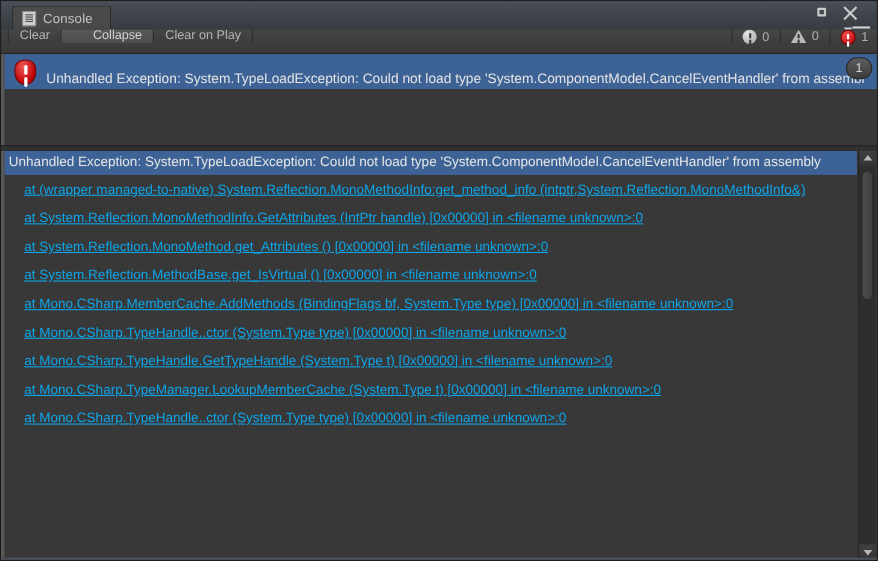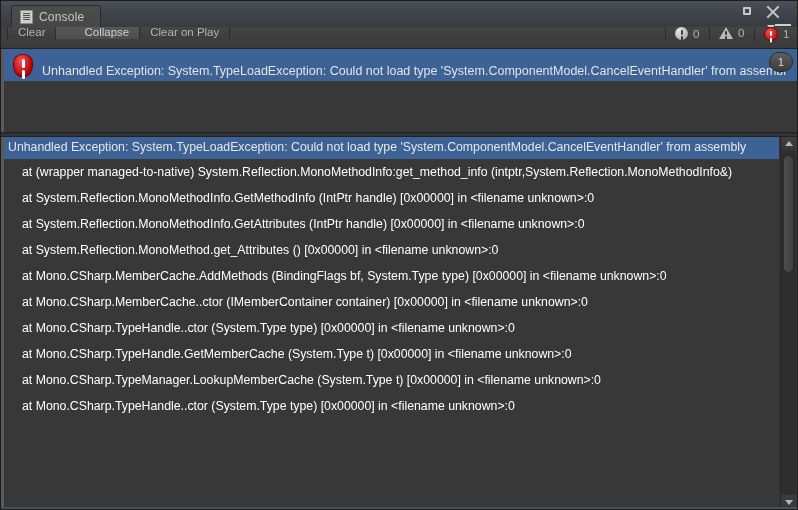--- a/index.html
+++ b/index.html
@@ -335,26 +335,27 @@
     font-size: 12.3px;
     line-height: 17px;
     padding: 2px 4px 3px 4px;
     box-sizing: border-box;
   }
   #detail-head .l {
     display: block;
     white-space: nowrap;
   }
   .trace-line {
-    color: #ffffff;
+    color: #0ea5e9;
     font-size: 12.3px;
     line-height: 14px;
     padding: 6px 0 6px 18px;
     white-space: nowrap;
     overflow: hidden;
+    text-decoration: underline;
   }
 
   
   #vscroll {
     position: absolute;
     right: 1px; top: 136px;
     width: 16px;
     height: 372px;
     background: #2e2e2e;
     border-left: 1px solid #252525;
@@ -454,27 +455,26 @@
   </div>
 
   <div id="splitter"></div>
 
   <div id="detailpane">
     <div id="detail-inner">
       <div id="detail-head">
         <span class="l">Unhandled Exception: System.TypeLoadException: Could not load type 'System.ComponentModel.CancelEventHandler' from assembly</span>
       </div>
       <div class="trace-line">at (wrapper managed-to-native) System.Reflection.MonoMethodInfo:get_method_info (intptr,System.Reflection.MonoMethodInfo&amp;)</div>
-      <div class="trace-line">at System.Reflection.MonoMethodInfo.GetMethodInfo (IntPtr handle) [0x00000] in &lt;filename unknown&gt;:0</div>
       <div class="trace-line">at System.Reflection.MonoMethodInfo.GetAttributes (IntPtr handle) [0x00000] in &lt;filename unknown&gt;:0</div>
       <div class="trace-line">at System.Reflection.MonoMethod.get_Attributes () [0x00000] in &lt;filename unknown&gt;:0</div>
+      <div class="trace-line">at System.Reflection.MethodBase.get_IsVirtual () [0x00000] in &lt;filename unknown&gt;:0</div>
       <div class="trace-line">at Mono.CSharp.MemberCache.AddMethods (BindingFlags bf, System.Type type) [0x00000] in &lt;filename unknown&gt;:0</div>
-      <div class="trace-line">at Mono.CSharp.MemberCache..ctor (IMemberContainer container) [0x00000] in &lt;filename unknown&gt;:0</div>
       <div class="trace-line">at Mono.CSharp.TypeHandle..ctor (System.Type type) [0x00000] in &lt;filename unknown&gt;:0</div>
-      <div class="trace-line">at Mono.CSharp.TypeHandle.GetMemberCache (System.Type t) [0x00000] in &lt;filename unknown&gt;:0</div>
+      <div class="trace-line">at Mono.CSharp.TypeHandle.GetTypeHandle (System.Type t) [0x00000] in &lt;filename unknown&gt;:0</div>
       <div class="trace-line">at Mono.CSharp.TypeManager.LookupMemberCache (System.Type t) [0x00000] in &lt;filename unknown&gt;:0</div>
       <div class="trace-line">at Mono.CSharp.TypeHandle..ctor (System.Type type) [0x00000] in &lt;filename unknown&gt;:0</div>
     </div>
   </div>
 
   <div id="vscroll">
     <div class="arrow up">
         <span class="g"></span>
       </div>
     <div class="thumb"></div>

